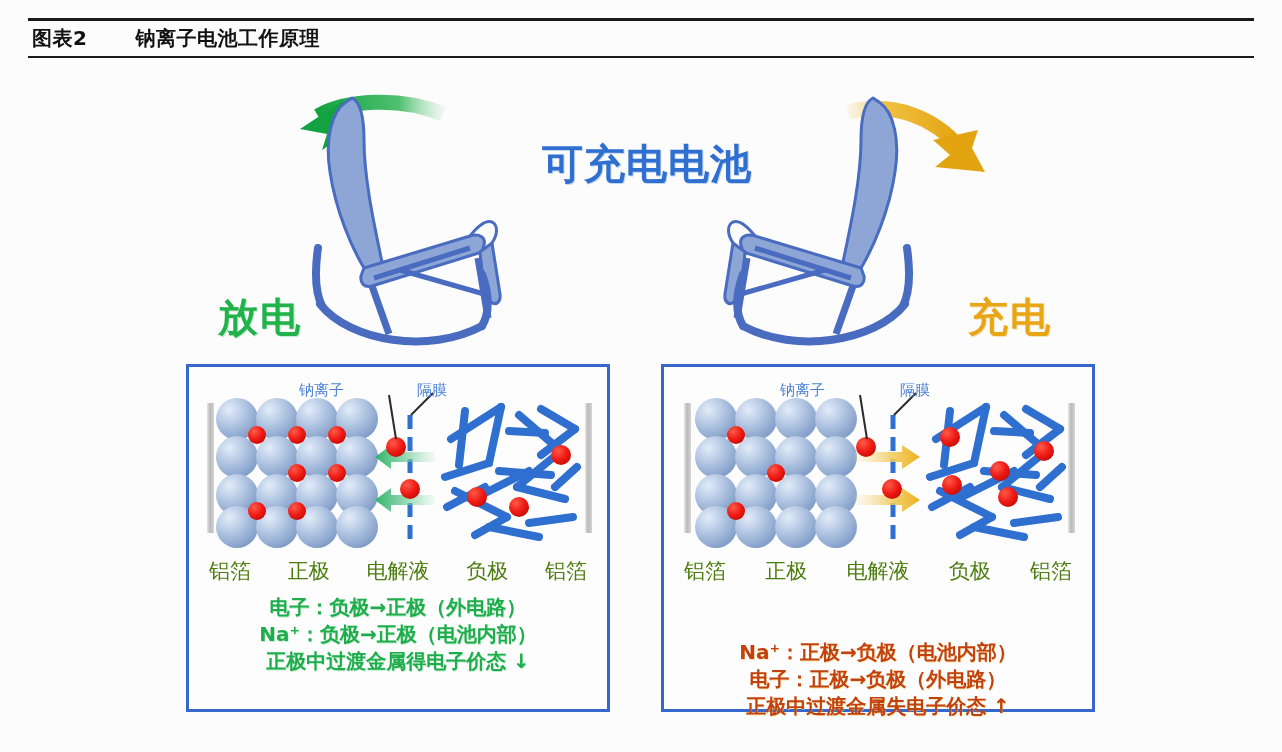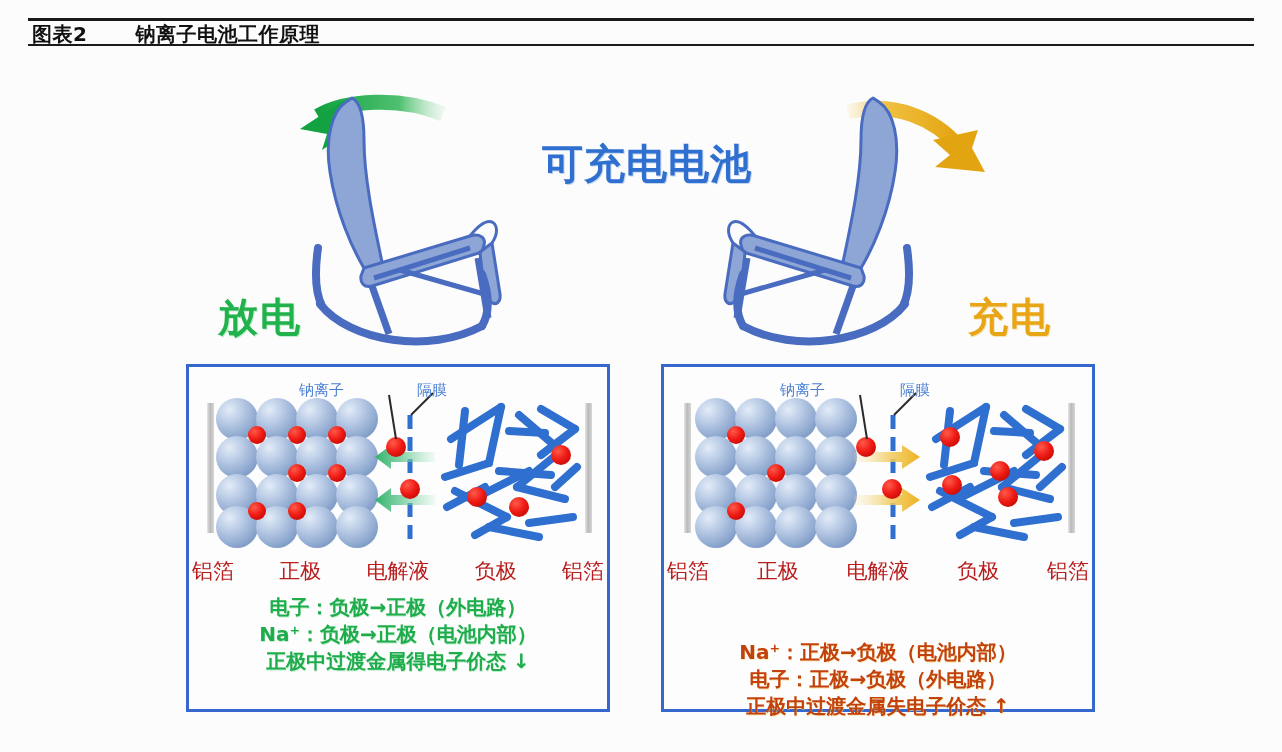--- a/index.html
+++ b/index.html
@@ -15,26 +15,26 @@
     position: relative;
     background: #fcfcfc;
   }
 
   
   #header {
     position: absolute;
     left: 28px;
     top: 18px;
     width: 1226px;
-    height: 28px;
+    height: 40px;
     border-top: 3px solid #1a1a1a;
     border-bottom: 2px solid #1a1a1a;
     box-sizing: border-box;
     display: flex;
-    align-items: flex-start;
+    align-items: center;
   }
   #header .hdr-num {
     font-size: 20px;
     font-weight: bold;
     color: #111;
     margin-left: 4px;
     letter-spacing: 0.5px;
   }
   #header .hdr-title {
     font-size: 20px;
@@ -106,23 +106,23 @@
   .panel-svg { position: absolute; left: 0; top: 0; }
 
   
   .comp-row {
     position: absolute;
     left: 0;
     right: 0;
     top: 190px;
     display: flex;
     justify-content: space-between;
-    padding: 0 3px;
+    padding: 0 20px;
     box-sizing: border-box;
-    color: #b91c1c;
+    color: #4d7c0f;
     font-size: 21px;
     font-weight: 500;
   }
   .comp-row span { white-space: nowrap; }
 
   
   .eq-block {
     position: absolute;
     left: 0;
     right: 0;

